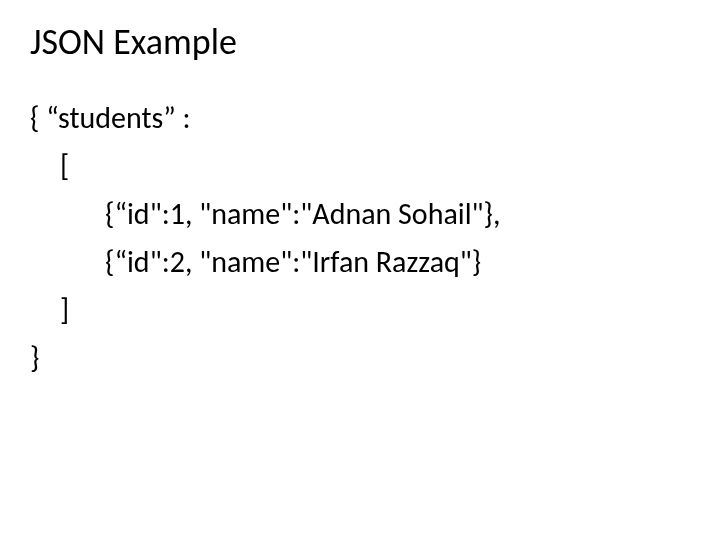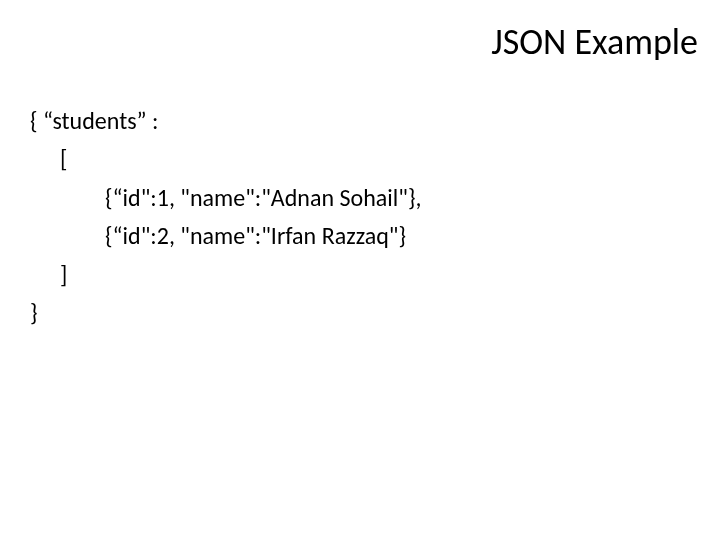--- a/index.html
+++ b/index.html
@@ -9,28 +9,28 @@
     }
     body {
       width: 728px;
       height: 546px;
       background: #ffffff;
       font-family: Calibri, Arial, sans-serif;
       color: #000000;
       padding: 20px 30px;
     }
     .title {
-      text-align: right;
+      text-align: left;
       font-size: 36px;
       font-weight: normal;
-      margin-bottom: 38px;
+      margin-bottom: 30px;
       margin-top: 0px;
     }
     .code-block {
-      font-size: 24px;
+      font-size: 30px;
       line-height: 1.6;
     }
     .line {
       white-space: pre;
     }
     .indent-1 {
       padding-left: 30px;
     }
     .indent-2 {
       padding-left: 75px;

